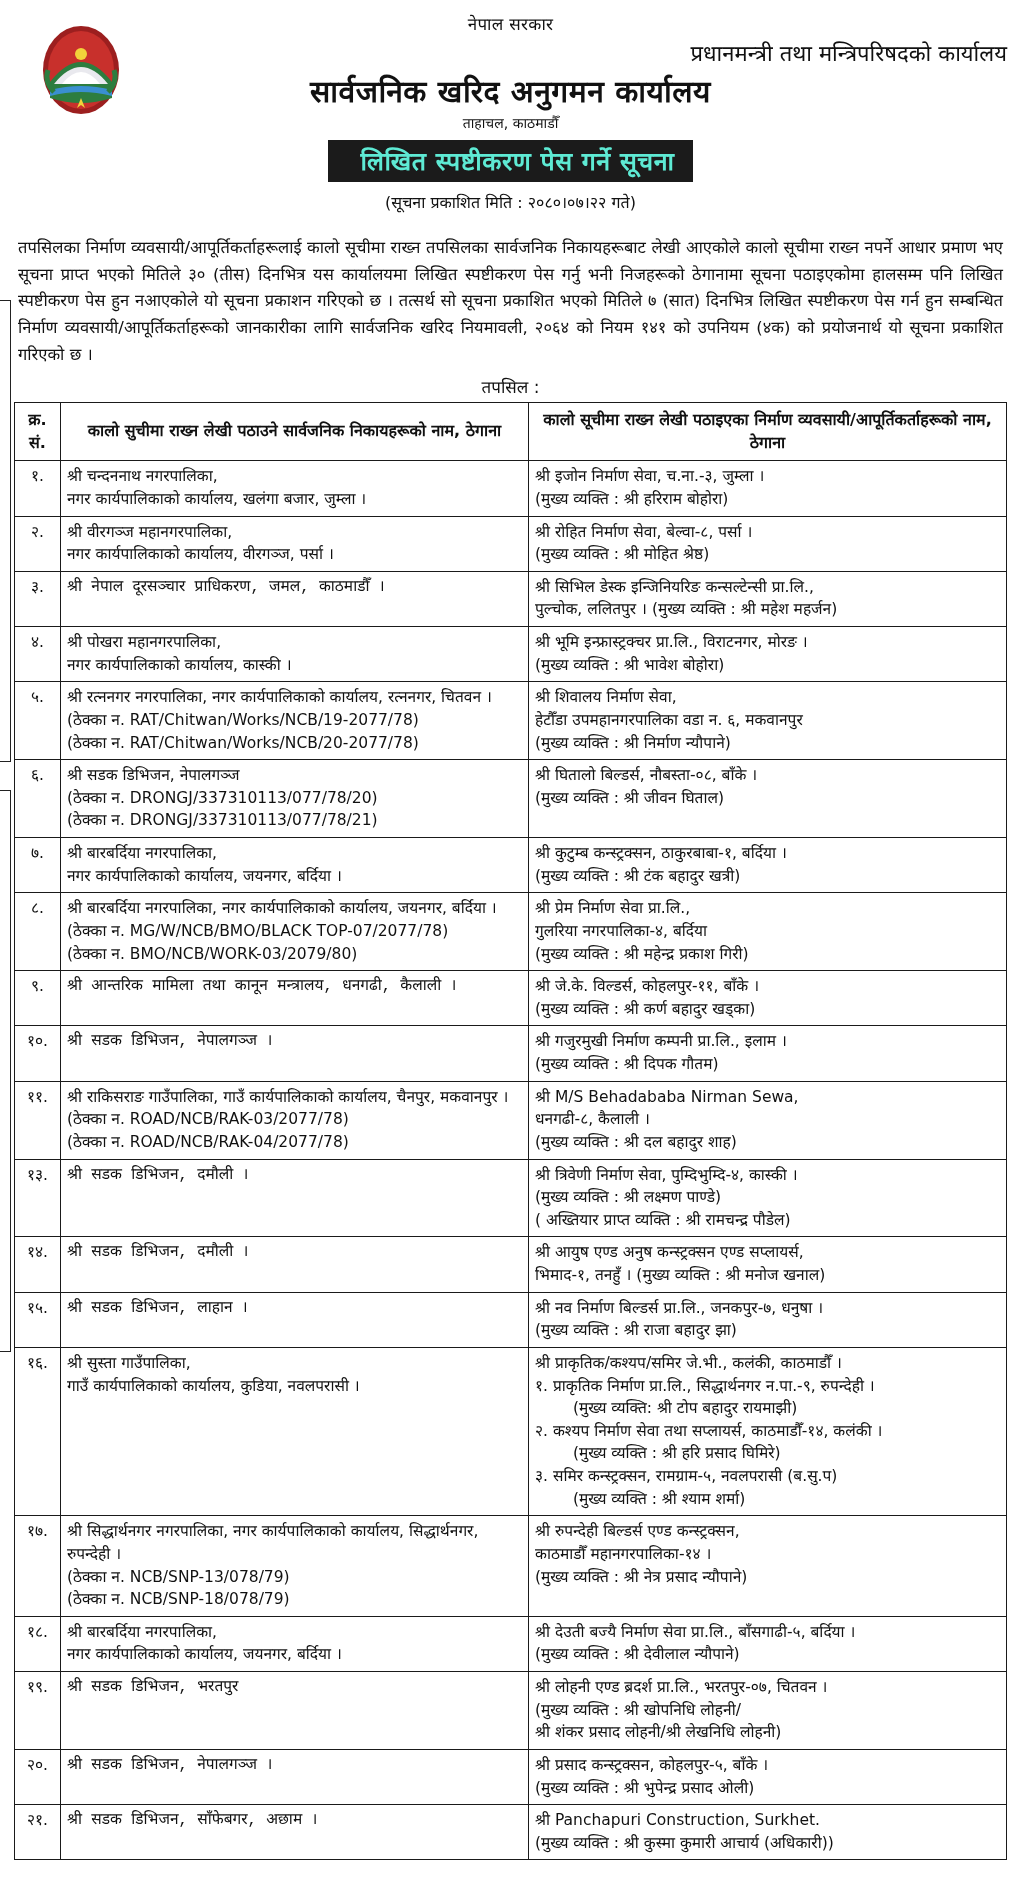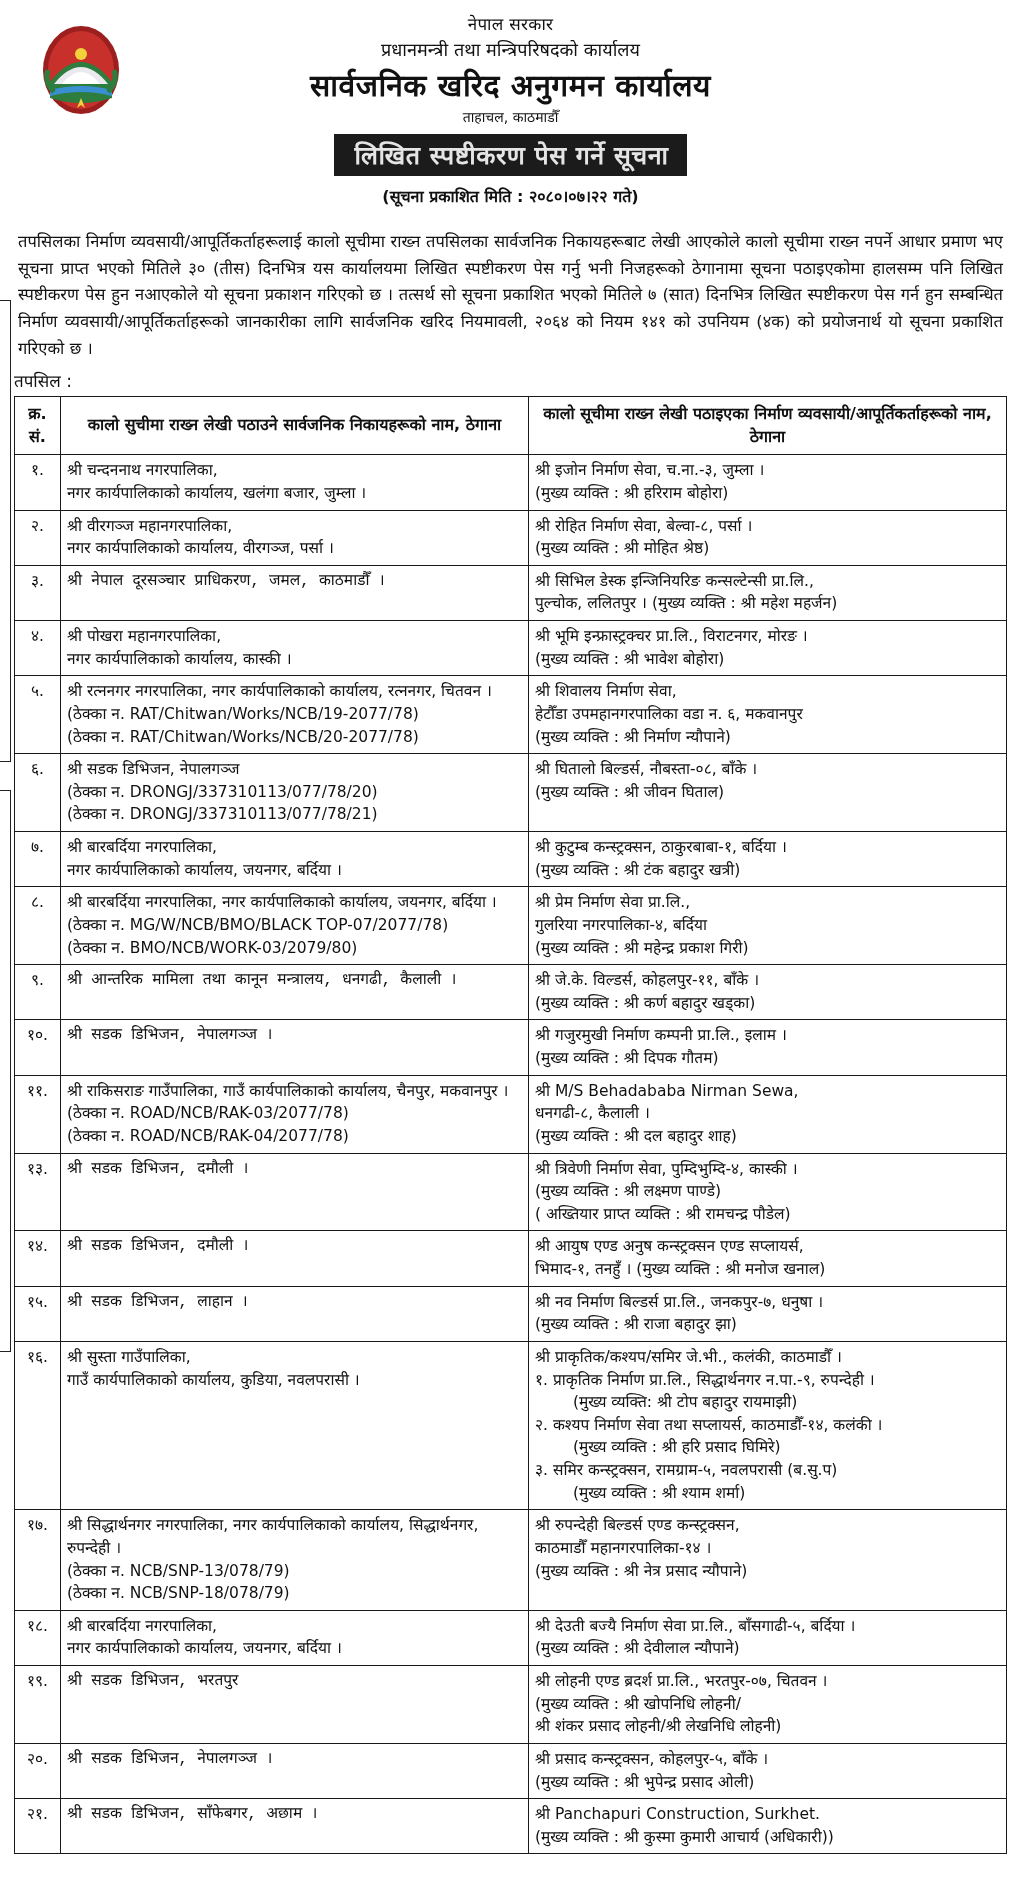--- a/index.html
+++ b/index.html
@@ -42,56 +42,57 @@
     top: 14px;
     width: 82px;
     height: 92px;
   }
   .h-line1 {
     font-size: 17px;
     letter-spacing: .3px;
     margin-bottom: 2px;
   }
   .h-line2 {
-    font-size: 18px;
+    font-size: 22px;
     margin-bottom: 3px;
+    text-align: right;
   }
   .h-line3 {
     font-size: 30px;
     font-weight: bold;
     letter-spacing: .5px;
     margin-bottom: 2px;
   }
   .h-line4 {
     font-size: 14px;
     margin-bottom: 8px;
   }
   .notice-title {
     display: inline-block;
     background: #1b1b1b;
-    color: #e5e5e5;
+    color: #5eead4;
     font-size: 25px;
     font-weight: bold;
-    padding: 3px 18px 5px 20px;
+    padding: 3px 18px 5px 32px;
     letter-spacing: .5px;
   }
   .pub-date {
     font-size: 16px;
     margin-top: 9px;
     margin-bottom: 6px;
-    font-weight: bold;
   }
   .body-para {
     font-size: 16.5px;
     line-height: 1.62;
     text-align: justify;
     padding: 0 4px;
     margin: 12px 0 2px 0;
   }
   .taptasil {
+    text-align: center;
     font-size: 17px;
     margin: 6px 0 4px 0;
   }
 
   table.main {
     width: 100%;
     border-collapse: collapse;
     table-layout: fixed;
     font-size: 15.5px;
   }

